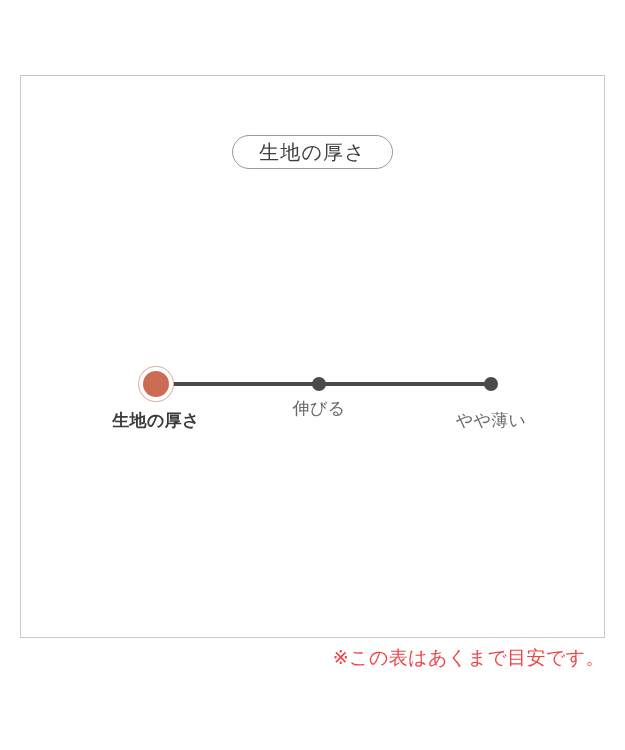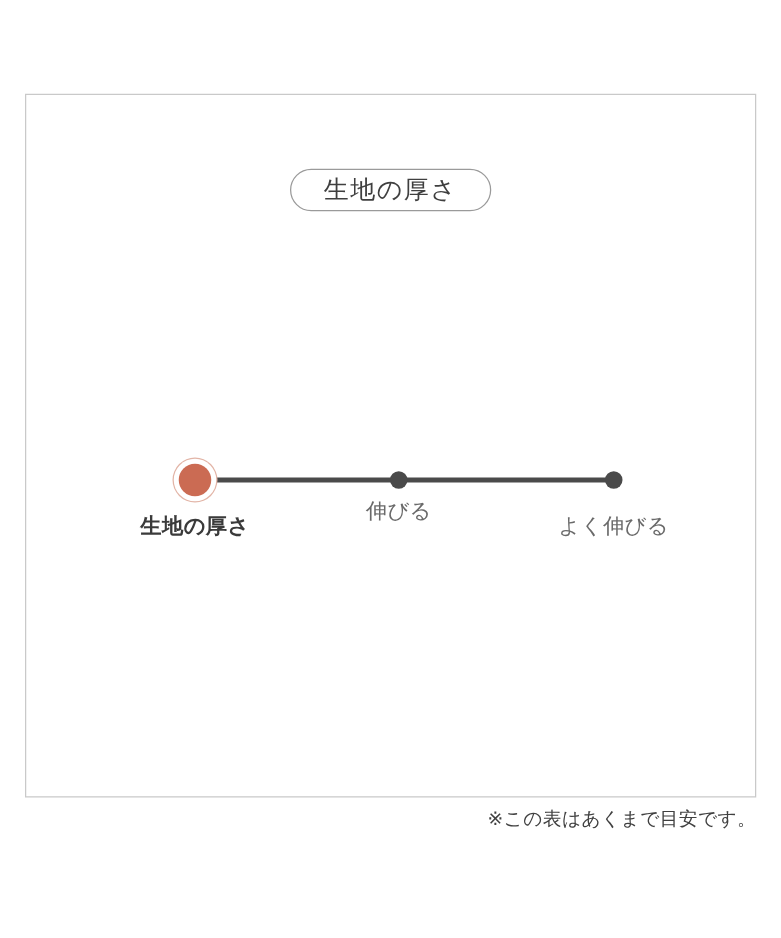--- a/index.html
+++ b/index.html
@@ -103,23 +103,23 @@
   .scale-label.selected {
     font-weight: bold;
     color: #3a3a3a;
   }
 
   
   #footer-note {
     position: absolute;
     right: 20px;
     top: 648px;
-    font-size: 15px;
+    font-size: 19px;
     line-height: 1;
-    color: #404040;
+    color: #ef4444;
     letter-spacing: 0.02em;
     white-space: nowrap;
   }
 </style>
 </head>
 <body>
 
 <div id="spec-frame">
 
   <div class="spec-section" id="section-thickness">
@@ -129,19 +129,19 @@
   </div>
 
   <div class="spec-section" id="section-stretch">
     <div class="scale-area" id="scale-stretch" style="height:90px; margin-top:26px;">
         <div class="scale-track" style="left: 135px; width: 335px; top: 8px;"></div>
         <div class="scale-dot selected" style="left: 135px; top: 8px;"></div>
         <div class="scale-label selected" style="left: 135px; top: 38px;">生地の厚さ</div>
         <div class="scale-dot" style="left: 298px; top: 8px;"></div>
         <div class="scale-label" style="left: 298px; top: 26px;">伸びる</div>
         <div class="scale-dot" style="left: 470px; top: 8px;"></div>
-        <div class="scale-label" style="left: 470px; top: 38px;">よく伸びる</div>
+        <div class="scale-label" style="left: 470px; top: 38px;">やや薄い</div>
       </div>
   </div>
 
 </div>
 
 <div id="footer-note">※この表はあくまで目安です。</div>
 
 </body></html>

